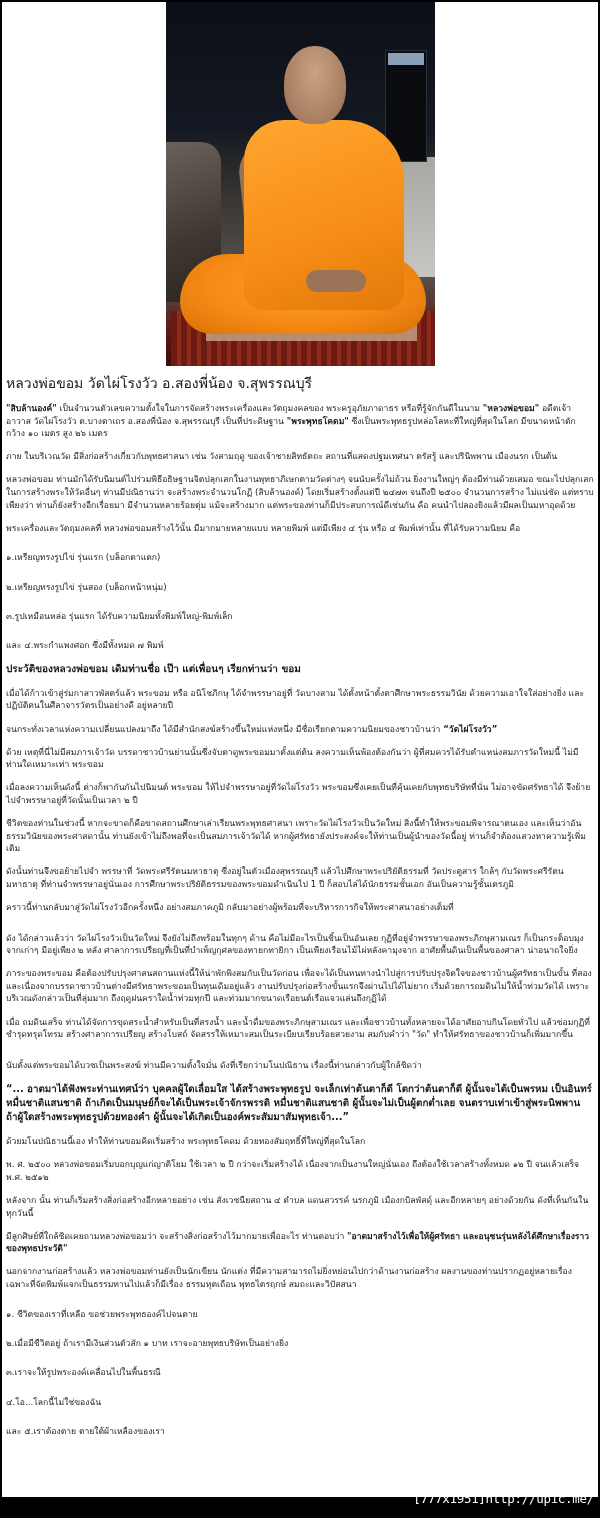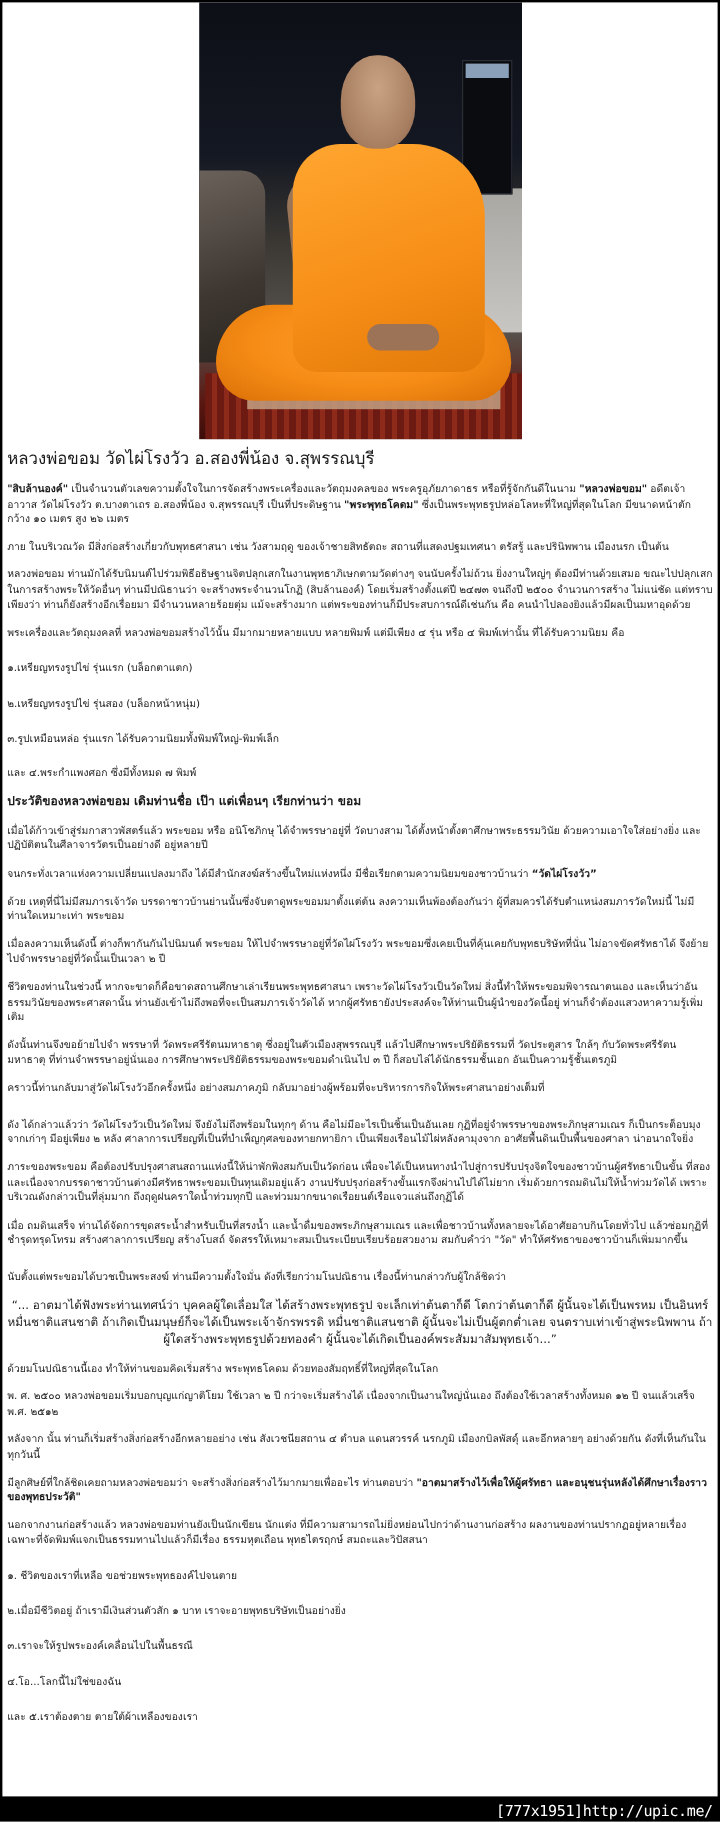--- a/index.html
+++ b/index.html
@@ -77,25 +77,25 @@
   .content p { margin: 0 0 10.5px 0; }
   .content h1 {
     margin: 0 0 12px 0; font-size: 14px; font-weight: normal; line-height: 14px;
   }
   .content h2 {
     margin: 0 0 12px 0; font-size: 10px; font-weight: bold; line-height: 13px;
   }
   .content b { font-weight: bold; }
   .content ol.plain { list-style: none; margin: 0 0 10px 0; padding: 0; }
   .content ol.plain li { line-height: 12.4px; margin-top: 17px; }
-  .quote { font-size: 9.8px; line-height: 14.3px; font-weight: normal; margin: 0 0 10px 0; text-align: center; }
+  .quote { font-size: 9.8px; line-height: 14.3px; font-weight: bold; margin: 0 0 10px 0; }
   .gap-extra { margin-top: 18px !important; }
 
   .watermark {
-    position: absolute; right: 6px; bottom: 2px;
+    position: absolute; right: 6px; bottom: 12px;
     font-family: "DejaVu Sans Mono", "Liberation Mono", monospace;
     color: #ffffff; font-size: 12.5px; letter-spacing: -0.3px;
   }
 </style>
 </head>
 <body>
 
 <div class="page">
 
   <div class="photo" title="หลวงพ่อขอม นั่งสมาธิ ห่มจีวรสีส้ม">
@@ -130,21 +130,21 @@
 
     <h2>ประวัติของหลวงพ่อขอม เดิมท่านชื่อ เป๊า แต่เพื่อนๆ เรียกท่านว่า ขอม</h2>
 
     <p>เมื่อได้ก้าวเข้าสู่ร่มกาสาวพัสตร์แล้ว พระขอม หรือ อนิโชภิกษุ ได้จำพรรษาอยู่ที่ วัดบางสาม ได้ตั้งหน้าตั้งตาศึกษาพระธรรมวินัย ด้วยความเอาใจใส่อย่างยิ่ง และปฏิบัติตนในศีลาจารวัตรเป็นอย่างดี อยู่หลายปี</p>
     <p>
       <span>จนกระทั่งเวลาแห่งความเปลี่ยนแปลงมาถึง ได้มีสำนักสงฆ์สร้างขึ้นใหม่แห่งหนึ่ง มีชื่อเรียกตามความนิยมของชาวบ้านว่า </span><b>“วัดไผ่โรงวัว”</b>
     </p>
     <p>ด้วย เหตุที่นี่ไม่มีสมภารเจ้าวัด บรรดาชาวบ้านย่านนั้นซึ่งจับตาดูพระขอมมาตั้งแต่ต้น ลงความเห็นพ้องต้องกันว่า ผู้ที่สมควรได้รับตำแหน่งสมภารวัดใหม่นี้ ไม่มีท่านใดเหมาะเท่า พระขอม</p>
     <p>เมื่อลงความเห็นดังนี้ ต่างก็พากันกันไปนิมนต์ พระขอม ให้ไปจำพรรษาอยู่ที่วัดไผ่โรงวัว พระขอมซึ่งเคยเป็นที่คุ้นเคยกับพุทธบริษัทที่นั่น ไม่อาจขัดศรัทธาได้ จึงย้ายไปจำพรรษาอยู่ที่วัดนั้นเป็นเวลา ๒ ปี</p>
     <p>ชีวิตของท่านในช่วงนี้ หากจะขาดก็คือขาดสถานศึกษาเล่าเรียนพระพุทธศาสนา เพราะวัดไผ่โรงวัวเป็นวัดใหม่ สิ่งนี้ทำให้พระขอมพิจารณาตนเอง และเห็นว่าอันธรรมวินัยของพระศาสดานั้น ท่านยังเข้าไม่ถึงพอที่จะเป็นสมภารเจ้าวัดได้ หากผู้ศรัทธายังประสงค์จะให้ท่านเป็นผู้นำของวัดนี้อยู่ ท่านก็จำต้องแสวงหาความรู้เพิ่มเติม</p>
-    <p>ดังนั้นท่านจึงขอย้ายไปจำ พรรษาที่ วัดพระศรีรัตนมหาธาตุ ซึ่งอยู่ในตัวเมืองสุพรรณบุรี แล้วไปศึกษาพระปริยัติธรรมที่ วัดประตูสาร ใกล้ๆ กับวัดพระศรีรัตนมหาธาตุ ที่ท่านจำพรรษาอยู่นั่นเอง  การศึกษาพระปริยัติธรรมของพระขอมดำเนินไป ๓ ปี ก็สอบไล่ได้นักธรรมชั้นเอก อันเป็นความรู้ชั้นเตรภูมิ</p>
+    <p>ดังนั้นท่านจึงขอย้ายไปจำ พรรษาที่ วัดพระศรีรัตนมหาธาตุ ซึ่งอยู่ในตัวเมืองสุพรรณบุรี แล้วไปศึกษาพระปริยัติธรรมที่ วัดประตูสาร ใกล้ๆ กับวัดพระศรีรัตนมหาธาตุ ที่ท่านจำพรรษาอยู่นั่นเอง  การศึกษาพระปริยัติธรรมของพระขอมดำเนินไป 1 ปี ก็สอบไล่ได้นักธรรมชั้นเอก อันเป็นความรู้ชั้นเตรภูมิ</p>
     <p>คราวนี้ท่านกลับมาสู่วัดไผ่โรงวัวอีกครั้งหนึ่ง อย่างสมภาคภูมิ กลับมาอย่างผู้พร้อมที่จะบริหารการกิจให้พระศาสนาอย่างเต็มที่</p>
     <p class="gap-extra">ดัง ได้กล่าวแล้วว่า วัดไผ่โรงวัวเป็นวัดใหม่ จึงยังไม่ถึงพร้อมในทุกๆ ด้าน  คือไม่มีอะไรเป็นชิ้นเป็นอันเลย  กุฏิที่อยู่จำพรรษาของพระภิกษุสามเณร ก็เป็นกระต็อบมุงจากเก่าๆ มีอยู่เพียง ๒ หลัง  ศาลาการเปรียญที่เป็นที่บำเพ็ญกุศลของทายกทายิกา เป็นเพียงเรือนไม้ไผ่หลังคามุงจาก อาศัยพื้นดินเป็นพื้นของศาลา น่าอนาถใจยิ่ง</p>
     <p>ภาระของพระขอม คือต้องปรับปรุงศาสนสถานแห่งนี้ให้น่าพักพิงสมกับเป็นวัดก่อน เพื่อจะได้เป็นหนทางนำไปสู่การปรับปรุงจิตใจของชาวบ้านผู้ศรัทธาเป็นขั้น ที่สอง และเนื่องจากบรรดาชาวบ้านต่างมีศรัทธาพระขอมเป็นทุนเดิมอยู่แล้ว งานปรับปรุงก่อสร้างขั้นแรกจึงผ่านไปได้ไม่ยาก เริ่มด้วยการถมดินไม่ให้น้ำท่วมวัดได้ เพราะบริเวณดังกล่าวเป็นที่ลุ่มมาก ถึงฤดูฝนคราใดน้ำท่วมทุกปี และท่วมมากขนาดเรือยนต์เรือแจวแล่นถึงกุฏิได้</p>
     <p>เมื่อ ถมดินเสร็จ ท่านได้จัดการขุดสระน้ำสำหรับเป็นที่สรงน้ำ และน้ำดื่มของพระภิกษุสามเณร และเพื่อชาวบ้านทั้งหลายจะได้อาศัยอาบกินโดยทั่วไป แล้วซ่อมกุฏิที่ชำรุดทรุดโทรม สร้างศาลาการเปรียญ สร้างโบสถ์ จัดสรรให้เหมาะสมเป็นระเบียบเรียบร้อยสวยงาม สมกับคำว่า "วัด" ทำให้ศรัทธาของชาวบ้านก็เพิ่มมากขึ้น</p>
     <p class="gap-extra">นับตั้งแต่พระขอมได้บวชเป็นพระสงฆ์ ท่านมีความตั้งใจมั่น ดังที่เรียกว่ามโนปณิธาน เรื่องนี้ท่านกล่าวกับผู้ใกล้ชิดว่า</p>
     <p class="quote">“... อาตมาได้ฟังพระท่านเทศน์ว่า บุคคลผู้ใดเลื่อมใส ได้สร้างพระพุทธรูป จะเล็กเท่าต้นตาก็ดี โตกว่าต้นตาก็ดี ผู้นั้นจะได้เป็นพรหม เป็นอินทร์ หมื่นชาติแสนชาติ ถ้าเกิดเป็นมนุษย์ก็จะได้เป็นพระเจ้าจักรพรรดิ หมื่นชาติแสนชาติ ผู้นั้นจะไม่เป็นผู้ตกต่ำเลย จนตราบเท่าเข้าสู่พระนิพพาน ถ้าผู้ใดสร้างพระพุทธรูปด้วยทองคำ ผู้นั้นจะได้เกิดเป็นองค์พระสัมมาสัมพุทธเจ้า...”</p>
     <p>ด้วยมโนปณิธานนี้เอง ทำให้ท่านขอมคิดเริ่มสร้าง พระพุทธโคดม ด้วยทองสัมฤทธิ์ที่ใหญ่ที่สุดในโลก</p>
     <p>พ. ศ. ๒๕๐๐ หลวงพ่อขอมเริ่มบอกบุญแก่ญาติโยม ใช้เวลา ๒ ปี กว่าจะเริ่มสร้างได้ เนื่องจากเป็นงานใหญ่นั่นเอง ถึงต้องใช้เวลาสร้างทั้งหมด ๑๒ ปี จนแล้วเสร็จ พ.ศ. ๒๕๑๒</p>
     <p>หลังจาก นั้น ท่านก็เริ่มสร้างสิ่งก่อสร้างอีกหลายอย่าง เช่น สังเวชนียสถาน ๔ ตำบล แดนสวรรค์ นรกภูมิ เมืองกบิลพัสดุ์ และอีกหลายๆ อย่างด้วยกัน ดังที่เห็นกันในทุกวันนี้</p>
     <p>

